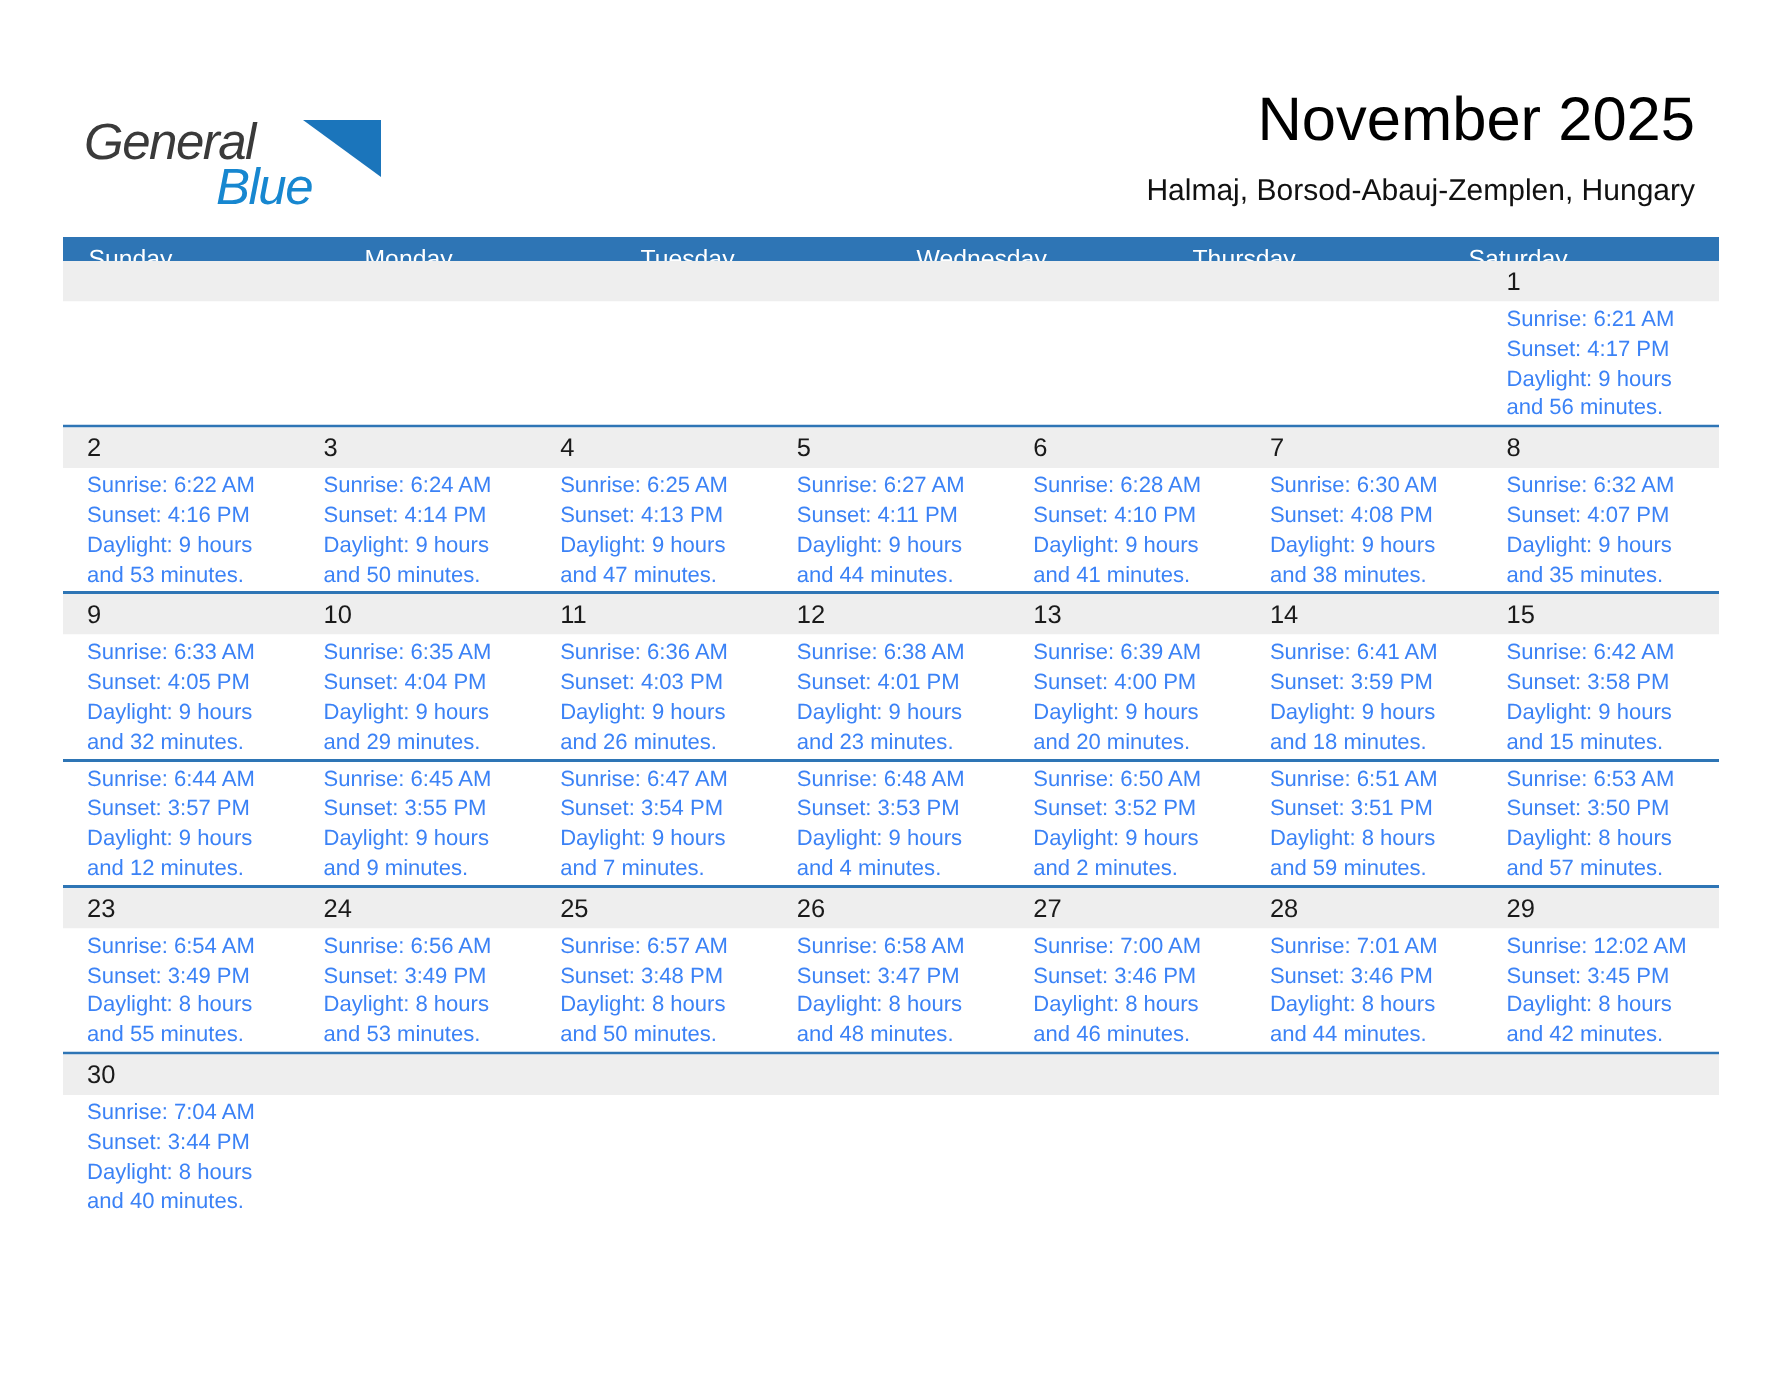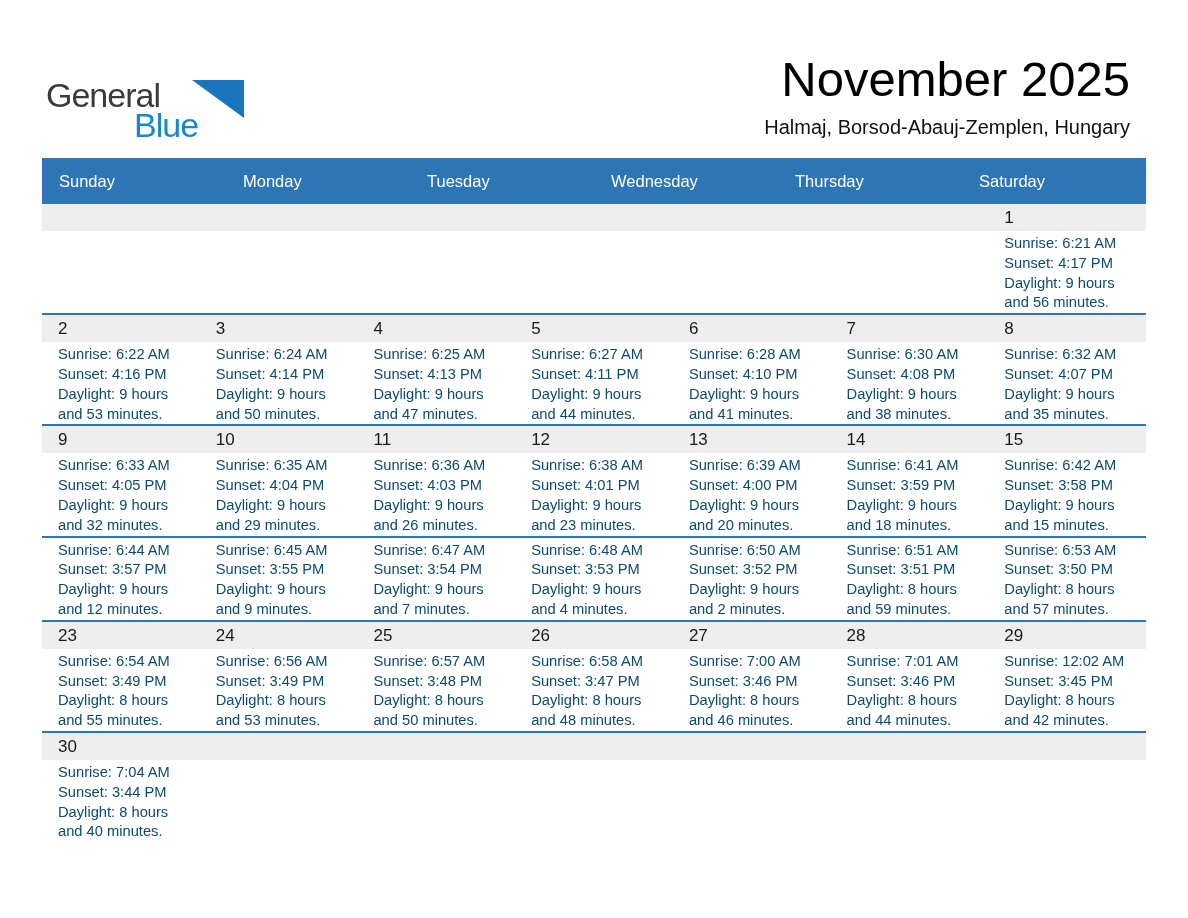--- a/index.html
+++ b/index.html
@@ -13,59 +13,59 @@
   *{box-sizing:border-box;}
   html,body{margin:0;padding:0;}
   body{
     width:1188px;height:918px;background:#ffffff;
     font-family:"Liberation Sans", sans-serif;color:var(--text-dark);
     overflow:hidden;
   }
   .page{position:relative;width:1188px;height:918px;}
 
   
-  .logo{position:absolute;left:46px;top:68px;width:210px;height:70px;}
+  .logo{position:absolute;left:56px;top:68px;width:210px;height:70px;font-style:italic;}
   .logo-line1{
     position:absolute;left:0;top:8px;font-size:34px;font-weight:500;
     color:#3a3a3a;letter-spacing:-1px;
   }
   .logo-triangle{
     position:absolute;left:146px;top:12px;width:52px;height:38px;
     background:var(--logo-triangle);
     clip-path:polygon(0 0,100% 0,100% 100%);
   }
   .logo-line2{
     position:absolute;left:88px;top:38px;font-size:34px;font-weight:500;
     color:var(--logo-blue-text);letter-spacing:-1px;
   }
 
   
   .title-block{position:absolute;right:58px;top:56px;text-align:right;}
-  .page-title{font-size:49px;color:#000;font-weight:400;line-height:46px;}
+  .page-title{font-size:41px;color:#000;font-weight:400;line-height:46px;}
   .page-subtitle{font-size:20px;color:#111;font-weight:400;margin-top:14px;}
 
   
   .calendar{position:absolute;left:42px;top:158px;width:1104px;}
   .weekday-row{
-    display:flex;height:46px;background:var(--header-bg);align-items:center;
+    display:flex;height:16px;background:var(--header-bg);
   }
   .weekday-cell{
     flex:1 1 0;color:#ffffff;font-size:16.5px;line-height:30px;
     padding-left:17px;white-space:nowrap;overflow:hidden;
   }
   .week-row{width:100%;}
   .week-row.with-divider{border-bottom:2px solid var(--row-divider);}
   .number-band{display:flex;height:27px;background:var(--day-band-bg);}
   .number-cell{
     flex:1 1 0;font-size:17px;line-height:28px;padding-left:16px;color:#1a1a1a;
   }
   .content-band{display:flex;min-height:80px;background:#ffffff;}
   .content-cell{
     flex:1 1 0;padding:3px 6px 0 16px;font-size:14.7px;line-height:19.8px;
-    color:#0c4a6e;
+    color:#3b82f6;
   }
   .cell-line{white-space:nowrap;}
 </style>
 </head>
 <body>
 
 <div class="page">
 
   <div class="logo">
     <span class="logo-line1">General</span>

